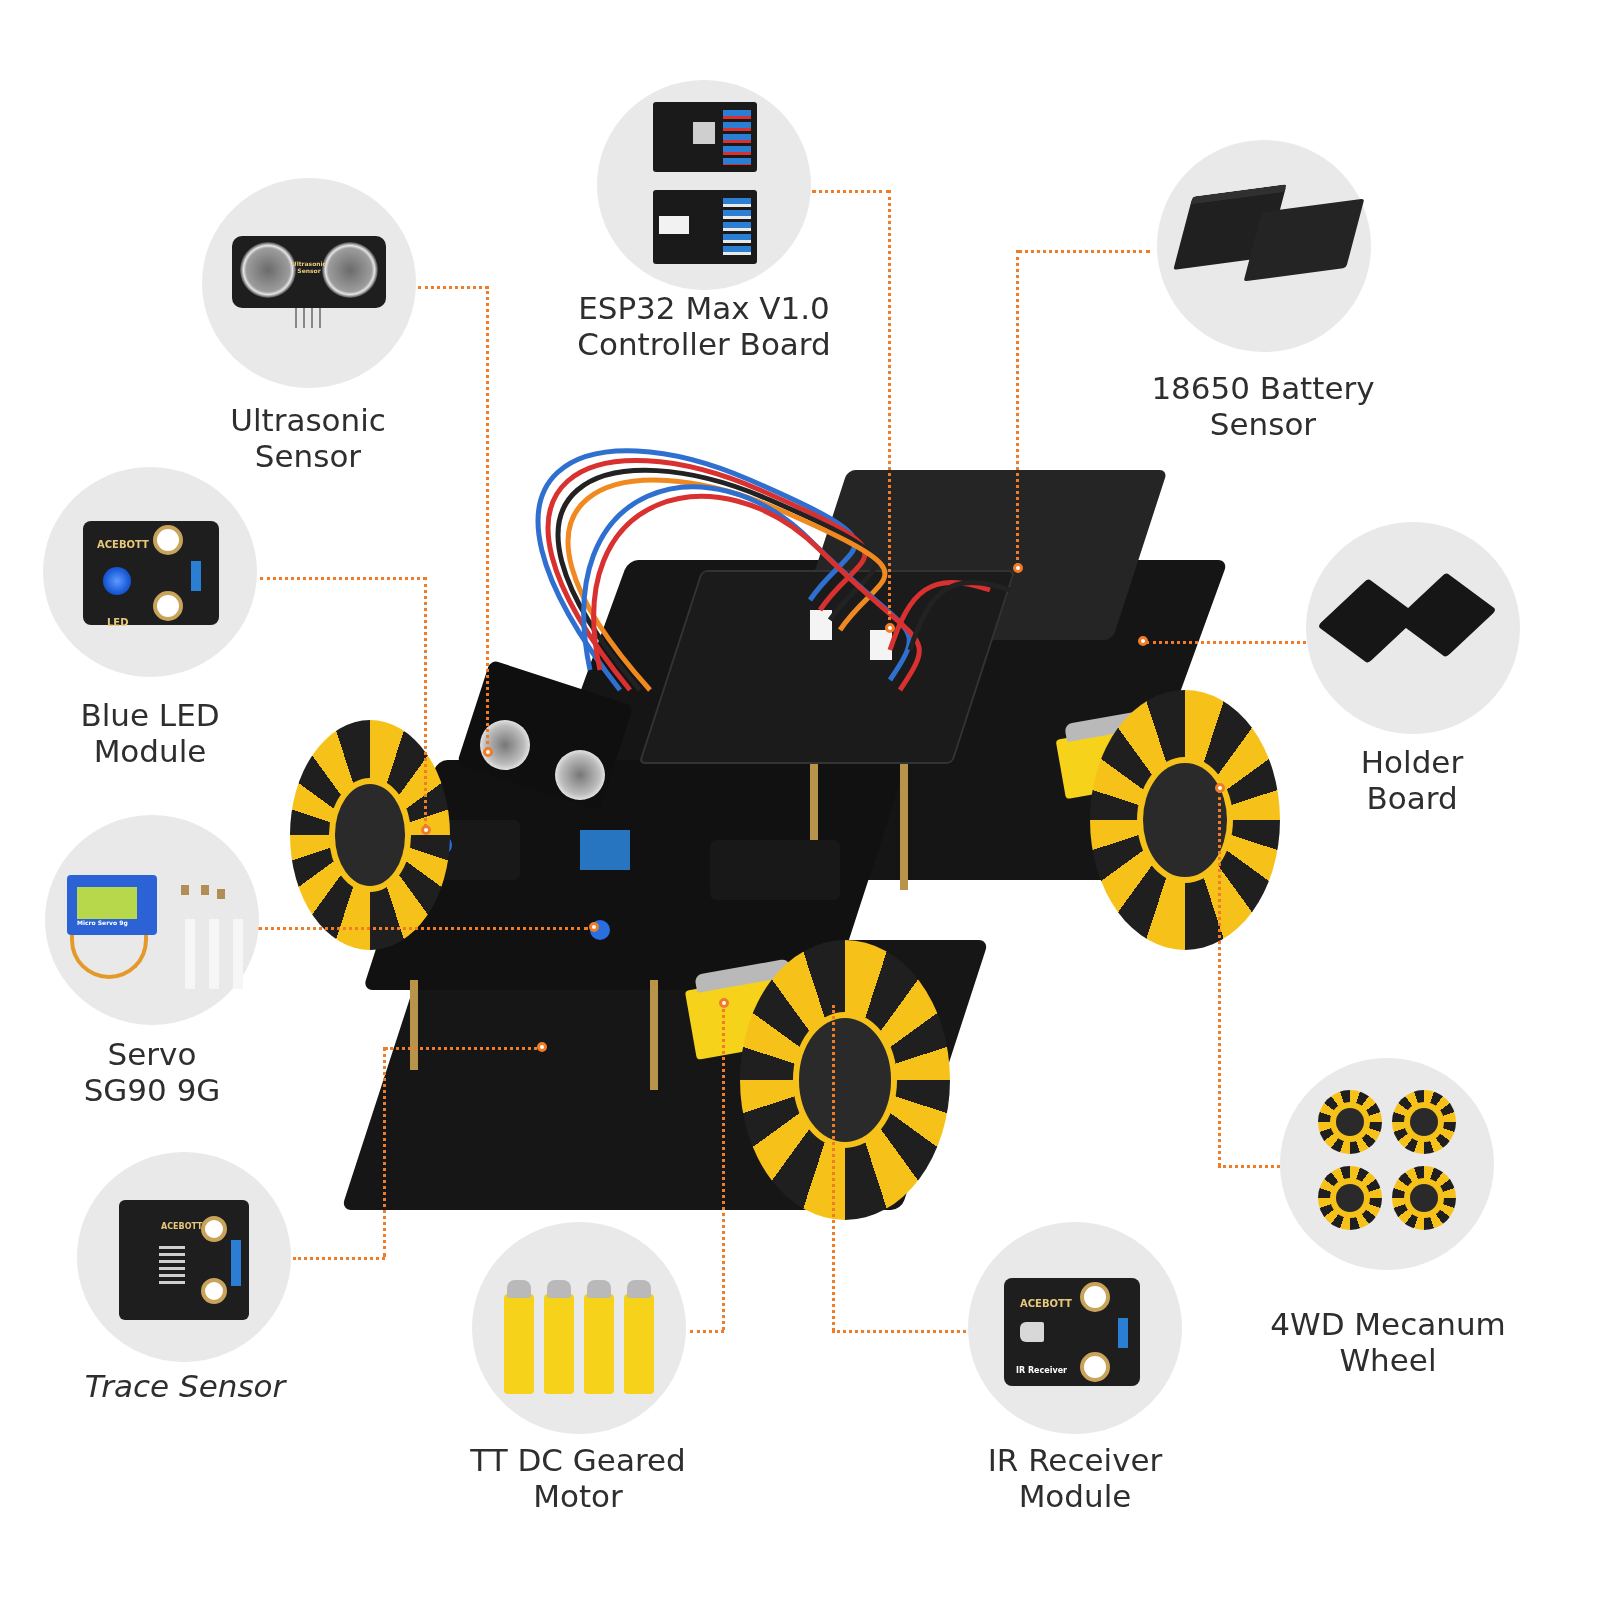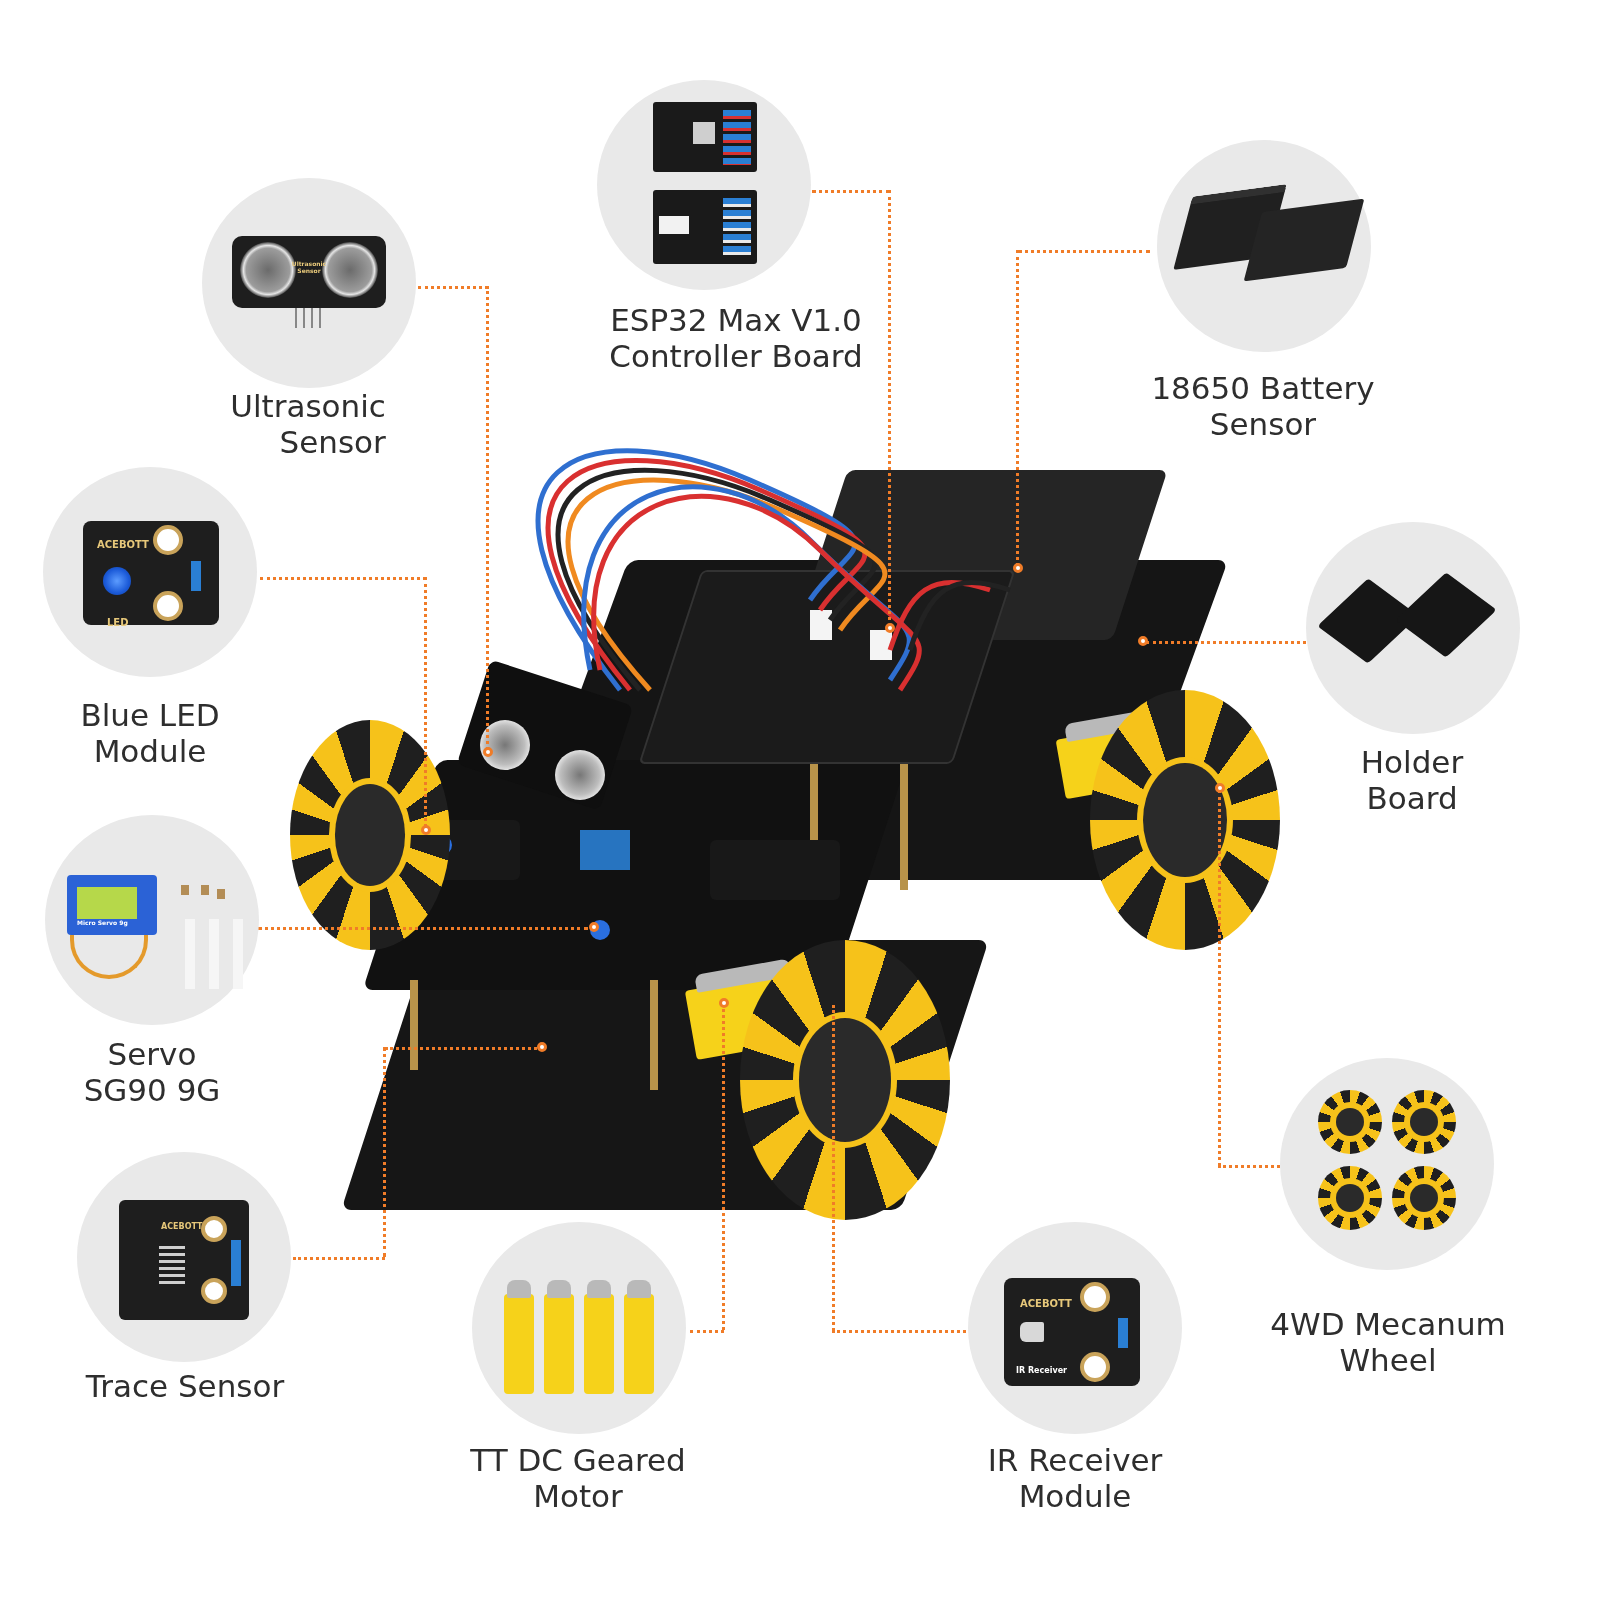--- a/index.html
+++ b/index.html
@@ -112,36 +112,36 @@
 <div class="lead h" style="left:832px;top:1330px;width:134px;"></div>
 
 <div class="circle" style="left:202px;top:178px;width:214px;height:210px;">
   <div class="pcb" style="left:30px;top:58px;width:154px;height:72px;border-radius:10px;">
     <div style="position:absolute;left:8px;top:6px;width:56px;height:56px;border-radius:50%;background:radial-gradient(#6b6b6b,#9c9c9c 55%,#e5e5e5 62%,#2a2a2a 72%);"></div>
     <div style="position:absolute;right:8px;top:6px;width:56px;height:56px;border-radius:50%;background:radial-gradient(#6b6b6b,#9c9c9c 55%,#e5e5e5 62%,#2a2a2a 72%);"></div>
     <span class="tiny" style="left:58px;top:24px;width:38px;font-size:6px;text-align:center;">Ultrasonic Sensor</span>
   </div>
   <div style="position:absolute;left:93px;top:130px;width:2px;height:20px;background:#888;box-shadow:8px 0 #888,16px 0 #888,24px 0 #888;"></div>
 </div>
-<div class="label" style="left:308px;top:388px;text-align:right;">
+<div class="label" style="left:308px;top:402px;">
   <div>Ultrasonic</div>
   <div>Sensor</div>
 </div>
 
 <div class="circle" style="left:597px;top:80px;width:214px;height:210px;">
   <div class="pcb" style="left:56px;top:22px;width:104px;height:70px;border-radius:3px;background:#1a1a1a;">
     <div style="position:absolute;left:40px;top:20px;width:22px;height:22px;background:#cfcfcf;"></div>
     <div style="position:absolute;left:70px;top:8px;width:28px;height:55px;background:repeating-linear-gradient(#2a7fd4 0 6px,#d73131 6px 9px,#1a1a1a 9px 12px);"></div>
   </div>
   <div class="pcb" style="left:56px;top:110px;width:104px;height:74px;border-radius:3px;background:#1a1a1a;">
     <div style="position:absolute;left:6px;top:26px;width:30px;height:18px;background:#f2f2f2;"></div>
     <div style="position:absolute;left:70px;top:8px;width:28px;height:58px;background:repeating-linear-gradient(#2a7fd4 0 6px,#e9e9e9 6px 9px,#1a1a1a 9px 12px);"></div>
   </div>
 </div>
-<div class="label" style="left:704px;top:302px;margin-left:32px;">
+<div class="label" style="left:704px;top:290px;">
   <div>ESP32 Max V1.0</div>
   <div>Controller Board</div>
 </div>
 
 <div class="circle" style="left:1157px;top:140px;width:214px;height:212px;">
   <div style="position:absolute;left:28px;top:50px;width:90px;height:66px;background:#202020;transform:skewX(-22deg) rotate(-8deg);border-radius:3px;border-top:8px solid #303030;"></div>
   <div style="position:absolute;left:98px;top:65px;width:98px;height:70px;background:#242424;transform:skewX(-22deg) rotate(-8deg);border-radius:3px;"></div>
 </div>
 <div class="label" style="left:1263px;top:370px;">
   <div>18650 Battery</div>
@@ -199,21 +199,21 @@
 
 <div class="circle" style="left:77px;top:1152px;width:214px;height:210px;">
   <div class="pcb" style="left:42px;top:48px;width:130px;height:120px;border-radius:6px;">
     <span class="tiny" style="left:42px;top:22px;font-size:8px;">ACEBOTT</span>
     <div class="hole" style="left:82px;top:16px;width:26px;height:26px;"></div>
     <div class="hole" style="left:82px;top:78px;width:26px;height:26px;"></div>
     <div style="position:absolute;left:40px;top:46px;width:26px;height:40px;background:repeating-linear-gradient(#cfcfcf 0 3px,#1e1e1e 3px 7px);"></div>
     <div class="pins" style="left:112px;top:40px;width:10px;height:46px;"></div>
   </div>
 </div>
-<div class="label" style="left:185px;top:1368px;">
+<div class="label" style="left:185px;top:1368px;font-style:italic;">
   <div>Trace Sensor</div>
 </div>
 
 <div class="circle" style="left:472px;top:1222px;width:214px;height:212px;">
   <div class="motor" style="left:32px;top:72px;width:30px;height:100px;"></div>
   <div class="motor" style="left:72px;top:72px;width:30px;height:100px;"></div>
   <div class="motor" style="left:112px;top:72px;width:30px;height:100px;"></div>
   <div class="motor" style="left:152px;top:72px;width:30px;height:100px;"></div>
 </div>
 <div class="label" style="left:578px;top:1442px;">

